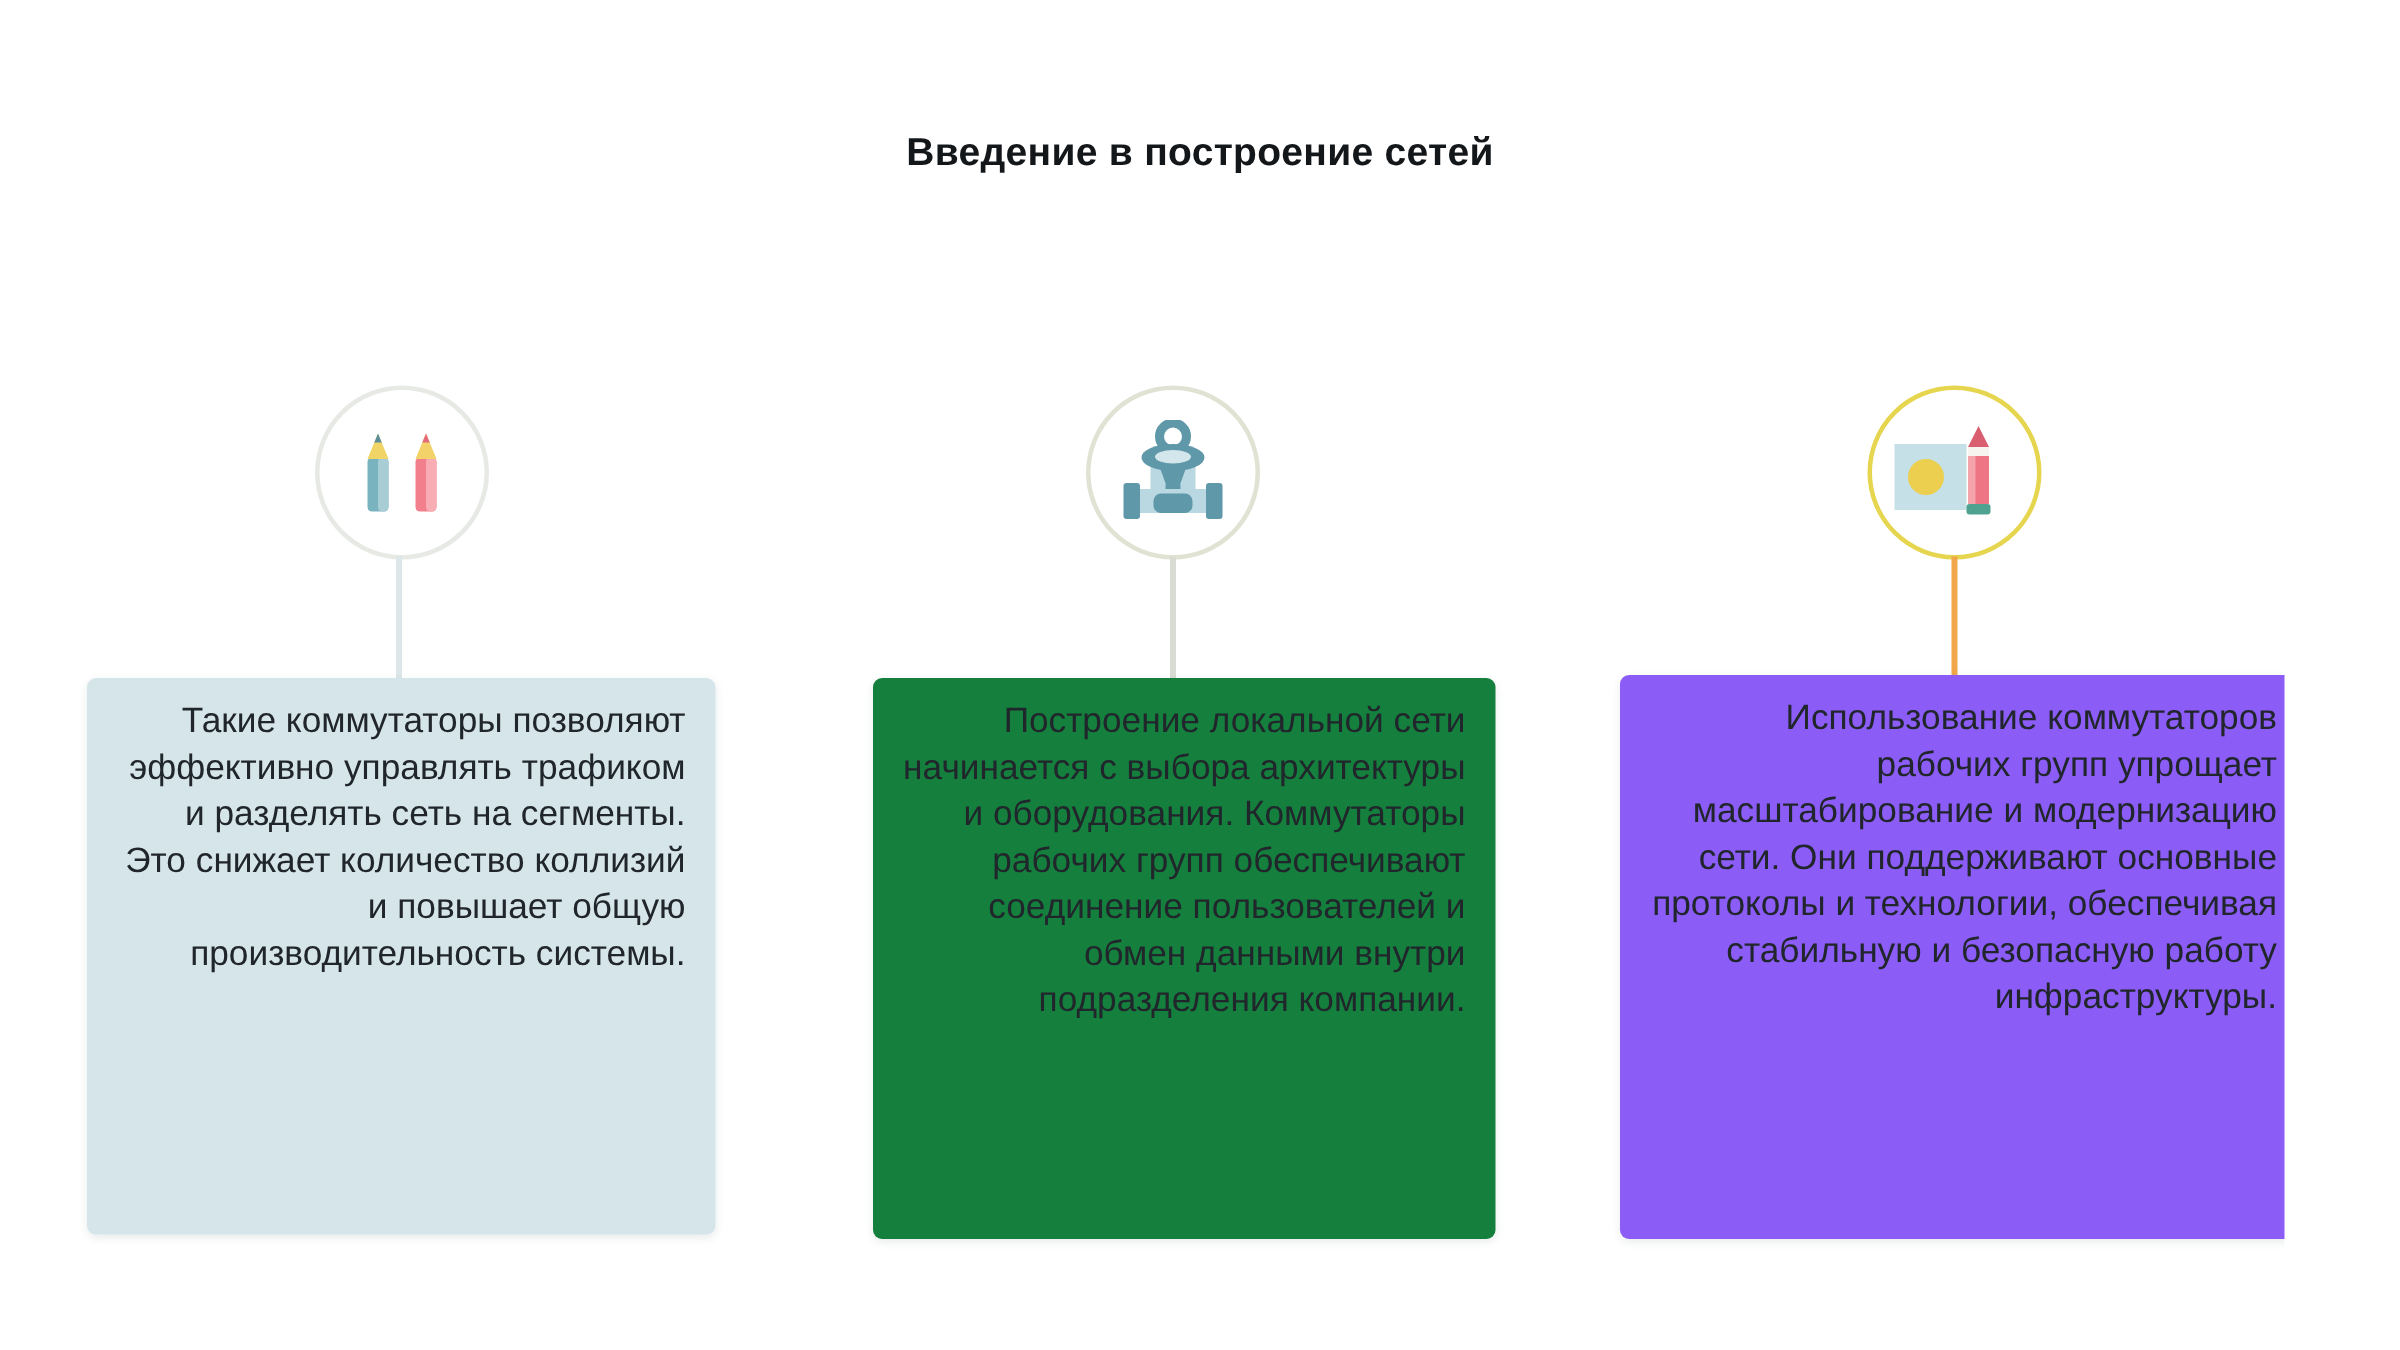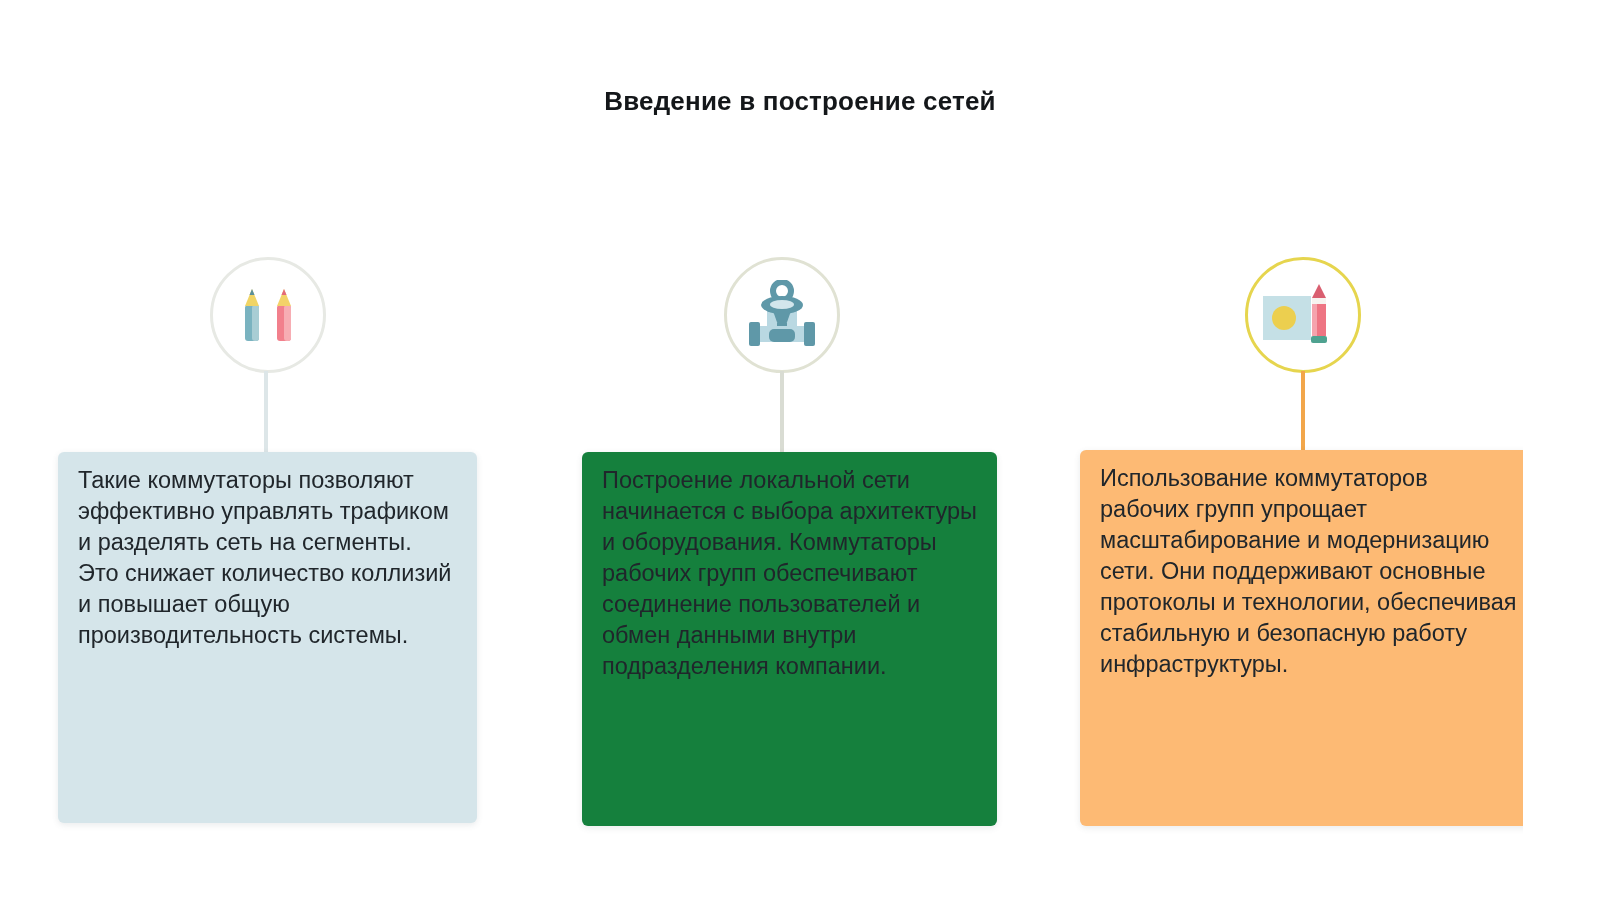--- a/index.html
+++ b/index.html
@@ -48,26 +48,26 @@
   .connector-2 { left: 780px; top: 371px; height: 81px; background: #d9dcd3; }
   .connector-3 { left: 1301px; top: 371px; height: 79px; background: #f2a64a; }
   .card {
     position: absolute;
     border-radius: 6px;
     box-sizing: border-box;
     padding: 13px 20px 0 20px;
     font-size: 23.5px;
     line-height: 1.32;
     color: #20262b;
-    text-align: left;
+    text-align: right;
     box-shadow: 0 2px 6px rgba(70, 90, 100, 0.12);
   }
   .card-1 { left: 58px;   top: 452px; width: 419px; height: 371px; background: #d5e5ea; }
   .card-2 { left: 582px;  top: 452px; width: 415px; height: 374px; background: #15803d; }
-  .card-3 { left: 1080px; top: 450px; width: 458px; height: 376px; background: #fdba74; }
+  .card-3 { left: 1080px; top: 450px; width: 458px; height: 376px; background: #8b5cf6; }
   .icon-wrap {
     display: flex;
     align-items: center;
     justify-content: center;
   }
 </style>
 </head>
 <body>
 
 <div class="canvas">

